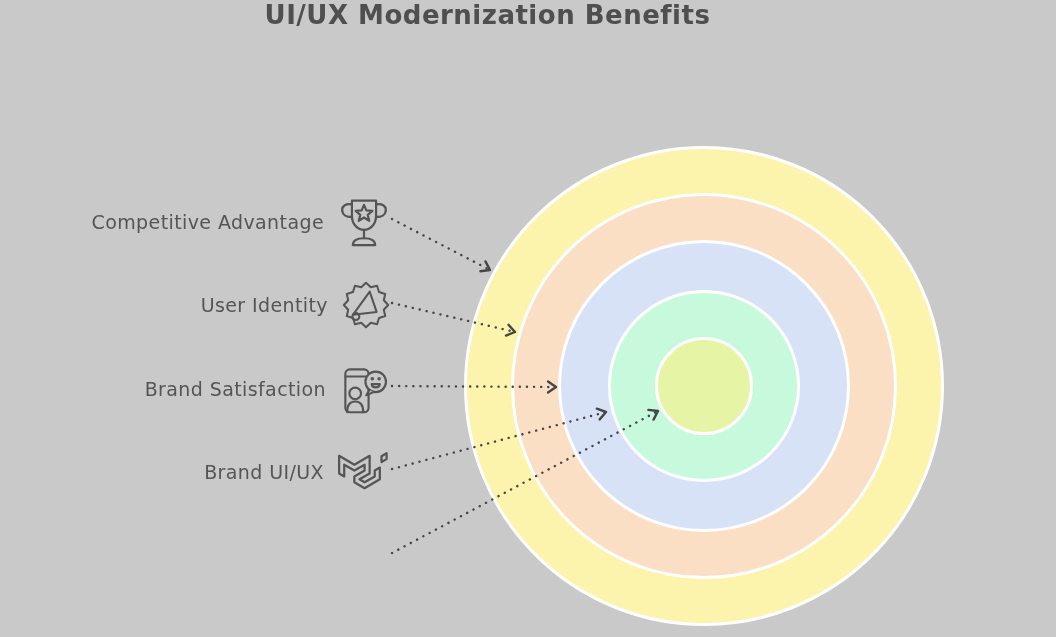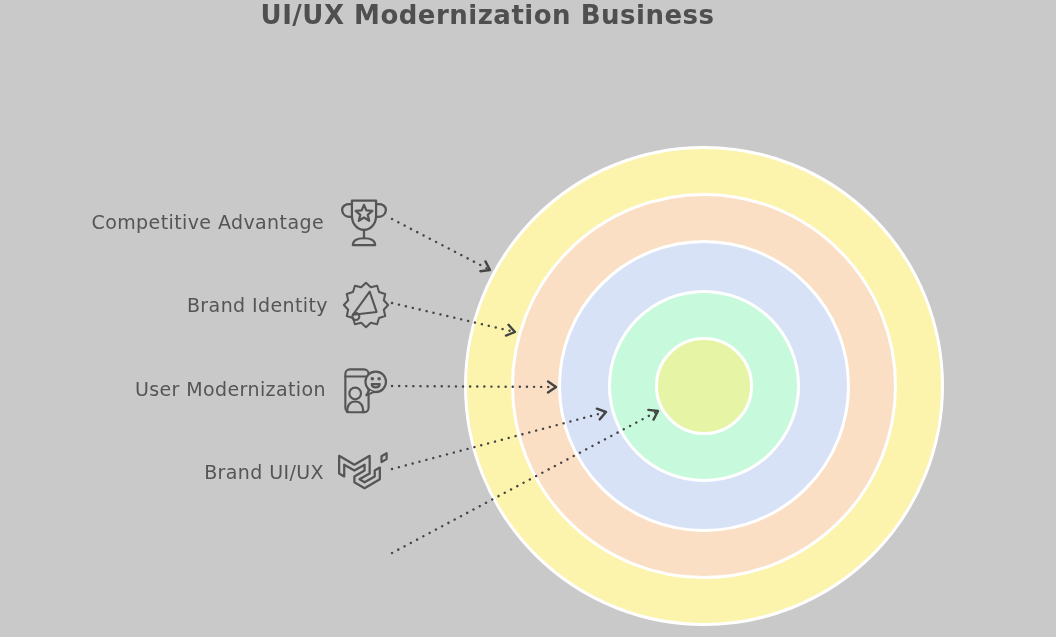--- a/index.html
+++ b/index.html
@@ -31,21 +31,21 @@
   .row{display:flex;align-items:center;justify-content:flex-end;gap:14px;height:83.5px;padding-right:2px;}
   .lbl{font-size:19px;color:var(--ink);letter-spacing:0.4px;white-space:nowrap;}
   .icon{display:flex;align-items:center;}
   .icon svg{stroke:var(--ink);fill:none;stroke-width:2.4;stroke-linecap:round;stroke-linejoin:round;}
 </style>
 </head>
 <body>
 
 <div class="canvas">
 
-  <h1 class="title">UI/UX Modernization Business</h1>
+  <h1 class="title">UI/UX Modernization Benefits</h1>
 
   <div class="ring r1" style="background: rgb(252, 244, 172);"></div>
   <div class="ring r2" style="background: rgb(251, 223, 197);"></div>
   <div class="ring r3" style="background: rgb(216, 226, 247);"></div>
   <div class="ring r4" style="background: rgb(199, 250, 220);"></div>
   <div class="ring r5" style="background: rgb(230, 244, 166);"></div>
 
   <svg class="arrows" width="1056" height="637" viewBox="0 0 1056 637">
     <defs>
       <marker id="chev" markerUnits="userSpaceOnUse" markerWidth="16" markerHeight="16" refX="12" refY="8" orient="auto">
@@ -70,32 +70,32 @@
           <path d="M41,11 C48,10 52,13 51.5,17.5 C51,22.5 46.5,25 41,24.5"></path>
           <path d="M28,11.5 L30.5,17.5 L37,18 L32,22.3 L33.6,28.7 L28,25.2 L22.4,28.7 L24,22.3 L19,18 L25.5,17.5 Z"></path>
           <path d="M28,38.5 V47.5"></path>
           <path d="M16,55 C16,50 21,47.5 28,47.5 C35,47.5 40,50 40,55 Z"></path>
         </svg>
       </span>
     </div>
 
 
     <div class="row">
-      <span class="lbl">Brand Identity</span>
+      <span class="lbl">User Identity</span>
       <span class="icon">
         <svg width="48" height="50" viewBox="0 0 52 52" style="stroke-width:2.2">
           <path d="M50,26 L45.3,31.2 L46.8,38 L40.1,40.1 L38,46.8 L31.2,45.3 L26,50 L20.8,45.3 L14,46.8 L11.9,40.1 L5.2,38 L6.7,31.2 L2,26 L6.7,20.8 L5.2,14 L11.9,11.9 L14,5.2 L20.8,6.7 L26,2 L31.2,6.7 L38,5.2 L40.1,11.9 L46.8,14 L45.3,20.8 Z"></path>
           <path d="M12,36.5 L30,11.5 L37.5,33.5 Z"></path>
           <circle cx="15" cy="38.5" r="3.8"></circle>
         </svg>
       </span>
     </div>
 
     <div class="row">
-      <span class="lbl">User Modernization</span>
+      <span class="lbl">Brand Satisfaction</span>
       <span class="icon">
         <svg width="50" height="56" viewBox="0 0 56 60">
           <rect x="6" y="8" width="26" height="48" rx="5"></rect>
           <path d="M6,16 H32"></path>
           <circle cx="17" cy="35" r="6.5"></circle>
           <path d="M8,56 C8,47 12,44 17,44 C22,44 26,47 26,56"></path>
           <g>
             <circle cx="40" cy="22" r="11.5" fill="#C9C9C9"></circle>
             <path d="M33,31 L29.5,37 L37.5,33.5" fill="#C9C9C9"></path>
             <circle cx="36.2" cy="18.6" r="0.8" fill="#555555"></circle>

